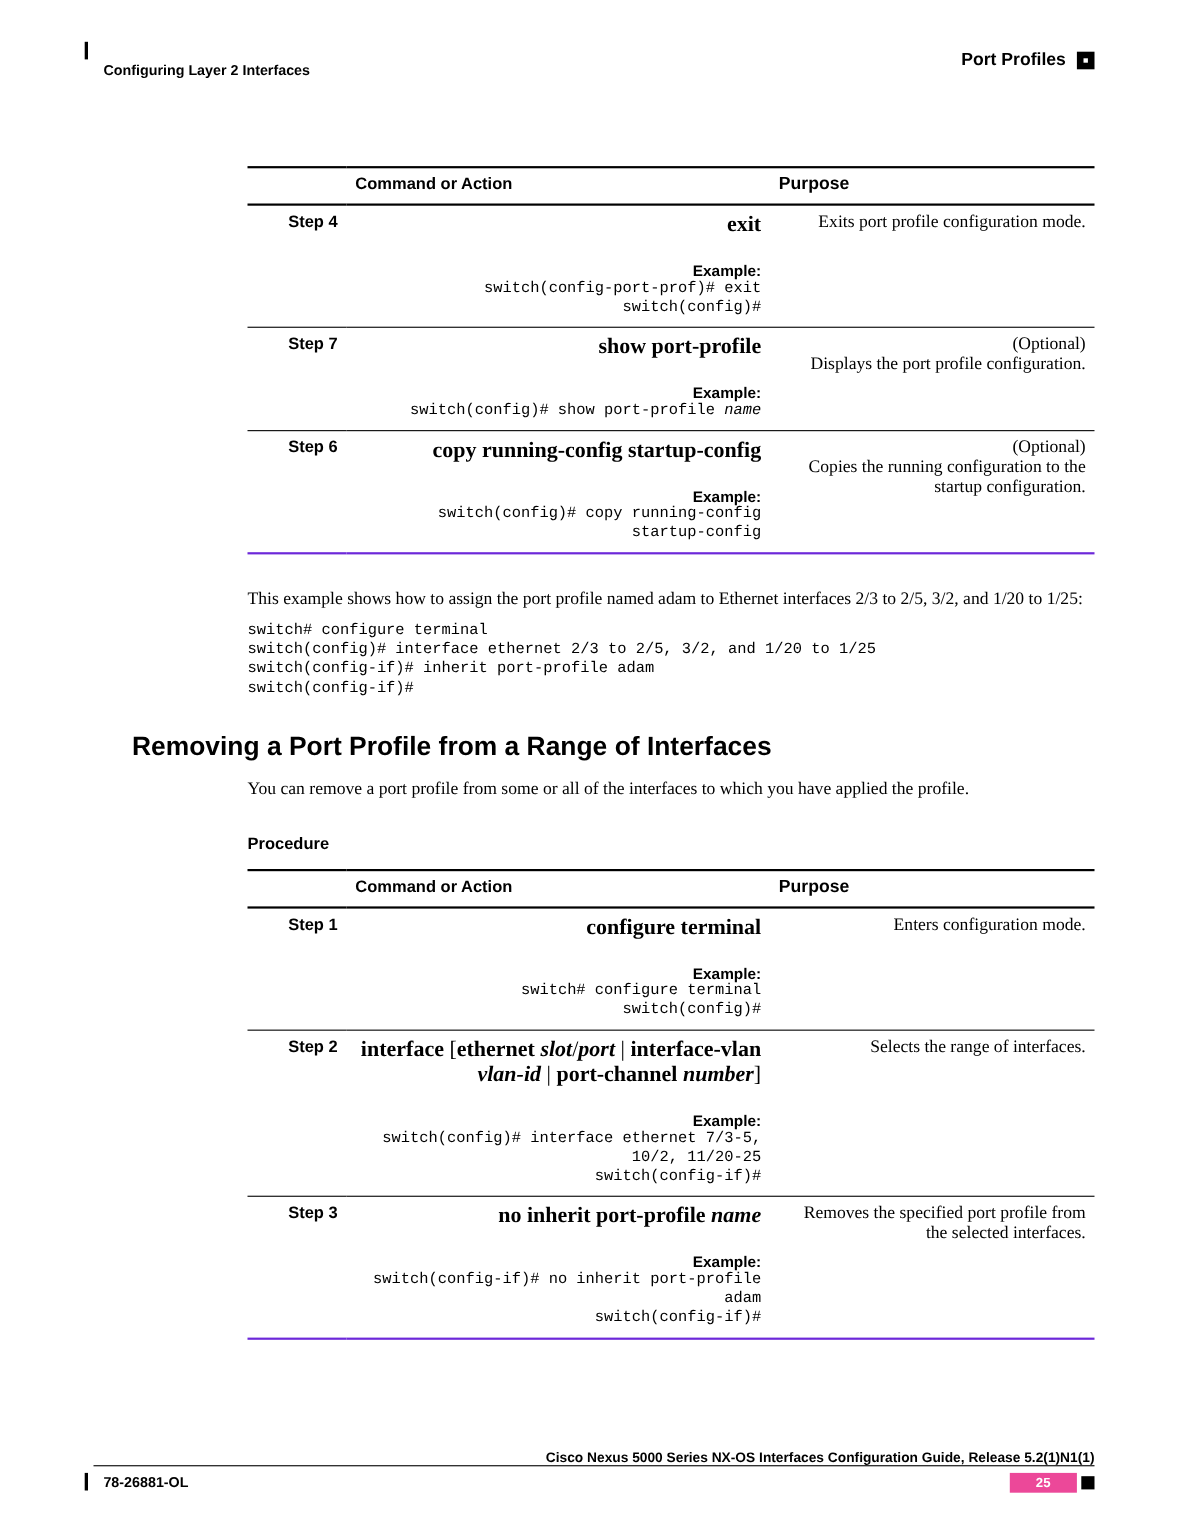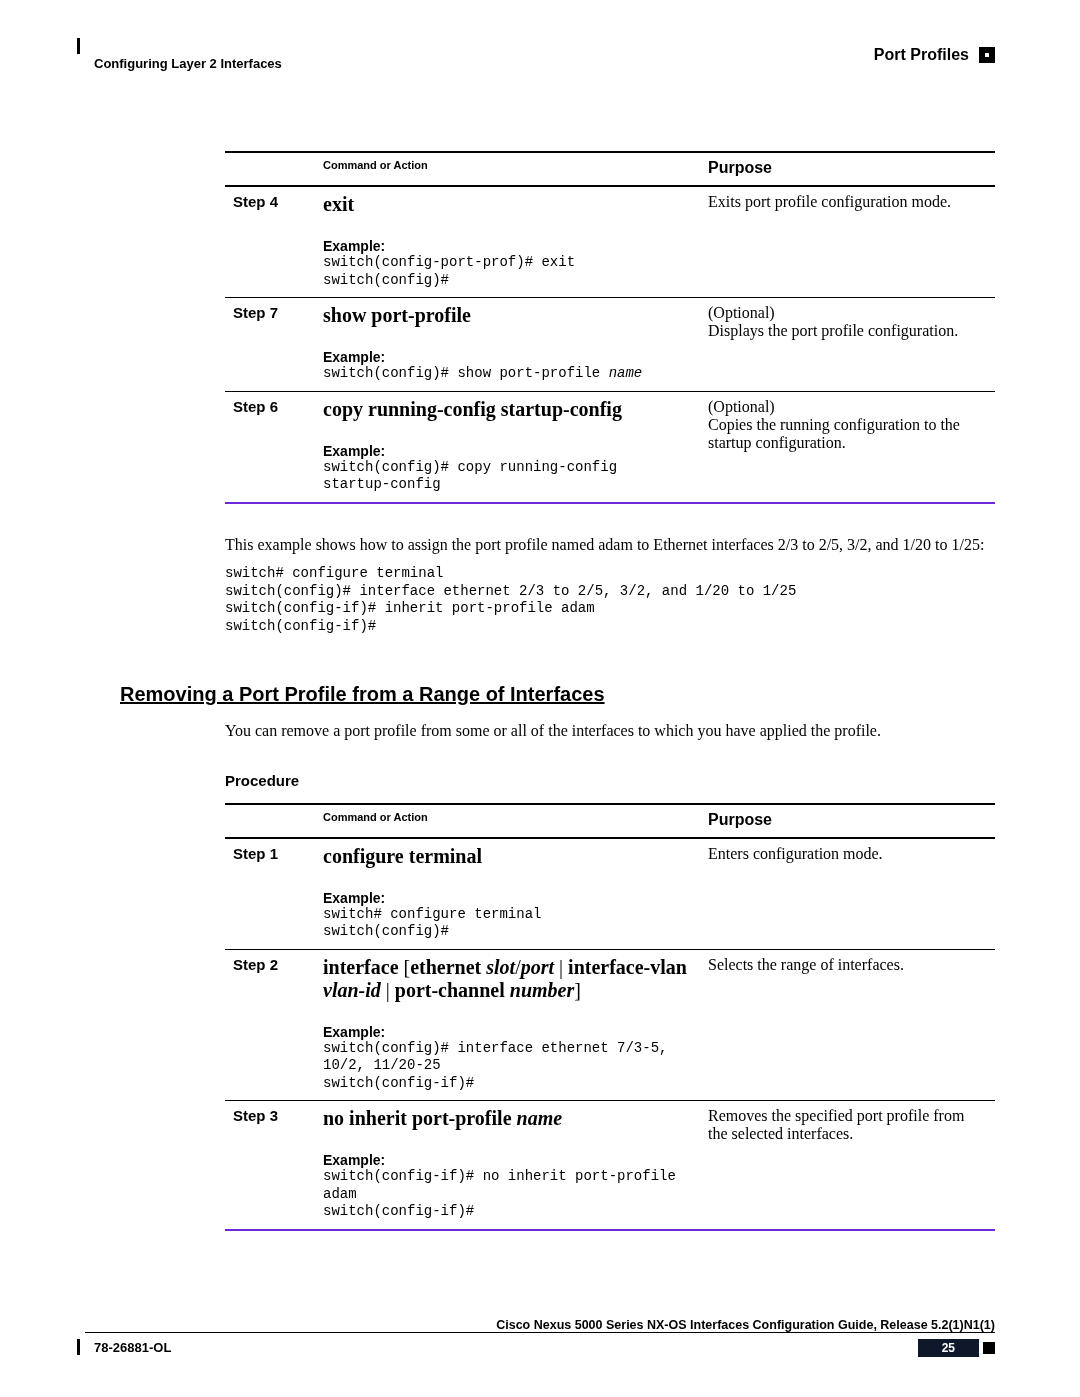--- a/index.html
+++ b/index.html
@@ -11,50 +11,50 @@
     .header-left .tick { width: 3px; height: 16px; background: #000; }
     .header-left .chapter { font-family: Arial, Helvetica, sans-serif; font-weight: bold; font-size: 13px; margin-top: 36px; }
     .header-right { margin-top: 26px; display: flex; align-items: center; gap: 10px; }
     .header-right .section { font-family: Arial, Helvetica, sans-serif; font-weight: bold; font-size: 16px; }
     .header-right .mark { width: 16px; height: 16px; background: #000; position:relative; }
     .header-right .mark::after { content:""; position:absolute; width:4px; height:4px; background:#fff; top:6px; left:6px; }
 
     .content { margin-left: 140px; margin-right: 0px; }
 
     table.proc { border-collapse: collapse; width: 100%; margin-top: 80px; }
-    table.proc th, table.proc td { padding: 6px 8px 8px 8px; vertical-align: top; }
-    table.proc thead th { border-top: 2px solid #000; border-bottom: 2px solid #000; text-align: left; font-family: Arial, Helvetica, sans-serif; font-weight: bold; font-size: 11px; }
+    table.proc th, table.proc td { padding: 6px 8px 8px 8px; vertical-align: top; text-align: right; }
+    table.proc thead th { border-top: 2px solid #000; border-bottom: 2px solid #000; text-align: left; font-family: Arial, Helvetica, sans-serif; font-weight: bold; font-size: 15px; }
     table.proc tbody tr td { border-top: 1px solid #000; }
     table.proc tbody tr:last-child td { border-bottom: 2px solid #6d28d9; }
     table.proc .col-step { width: 90px; font-family: Arial, Helvetica, sans-serif; font-weight: bold; font-size: 15px; }
     table.proc .col-cmd { width: 385px; }
     table.proc .col-purpose { font-size: 16px; }
     .cmd-title { font-weight: bold; font-size: 20px; }
     .cmd-title .ital { font-style: italic; font-weight: bold; }
     .example-label { font-family: Arial, Helvetica, sans-serif; font-weight: bold; font-size: 14px; margin-top: 22px; }
     .code { font-family: "Courier New", Courier, monospace; font-size: 14px; white-space: pre-wrap; line-height: 1.25; }
     .code .ital { font-style: italic; }
 
     .para { font-size: 16px; line-height: 1.35; margin-top: 30px; }
     .block-code { font-family: "Courier New", Courier, monospace; font-size: 14px; white-space: pre; line-height: 1.25; margin-top: 10px; }
 
-    h2.section-heading { font-family: Arial, Helvetica, sans-serif; font-weight: bold; font-size: 20px; margin-top: 48px; margin-left: -105px; text-decoration: underline; }
+    h2.section-heading { font-family: Arial, Helvetica, sans-serif; font-weight: bold; font-size: 24px; margin-top: 30px; margin-left: -105px; }
     h4.procedure-heading { font-family: Arial, Helvetica, sans-serif; font-weight: bold; font-size: 15px; margin-top: 30px; }
 
     table.proc.second { margin-top: 14px; }
 
     .footer { position: absolute; bottom: 40px; left: 85px; right: 85px; }
     .footer-line { border-top: 1px solid #000; }
     .footer-guide { text-align: right; font-family: Arial, Helvetica, sans-serif; font-weight: bold; font-size: 12.5px; margin-top: -18px; padding-right: 0; }
     .footer-row { display: flex; justify-content: space-between; align-items: flex-start; margin-top: 6px; }
     .footer-left { display: flex; align-items: center; gap: 14px; margin-left:-8px; }
     .footer-left .tick { width: 3px; height: 16px; background: #000; }
     .footer-left .pn { font-family: Arial, Helvetica, sans-serif; font-weight: bold; font-size: 13px; }
     .footer-right-box { display: flex; align-items: center; }
-    .pg-box { background:#0f172a; color:#fff; font-family: Arial, Helvetica, sans-serif; font-weight: bold; font-size: 12px; padding: 2px 24px; }
+    .pg-box { background:#ec4899; color:#fff; font-family: Arial, Helvetica, sans-serif; font-weight: bold; font-size: 12px; padding: 2px 24px; }
     .mini-mark { width: 12px; height: 12px; background:#000; margin-left:4px; position:relative; }
   </style>
 </head>
 <body>
 
 <div class="page">
 
   <div class="header-area">
     <div class="header-left">
       <div class="tick"></div>

